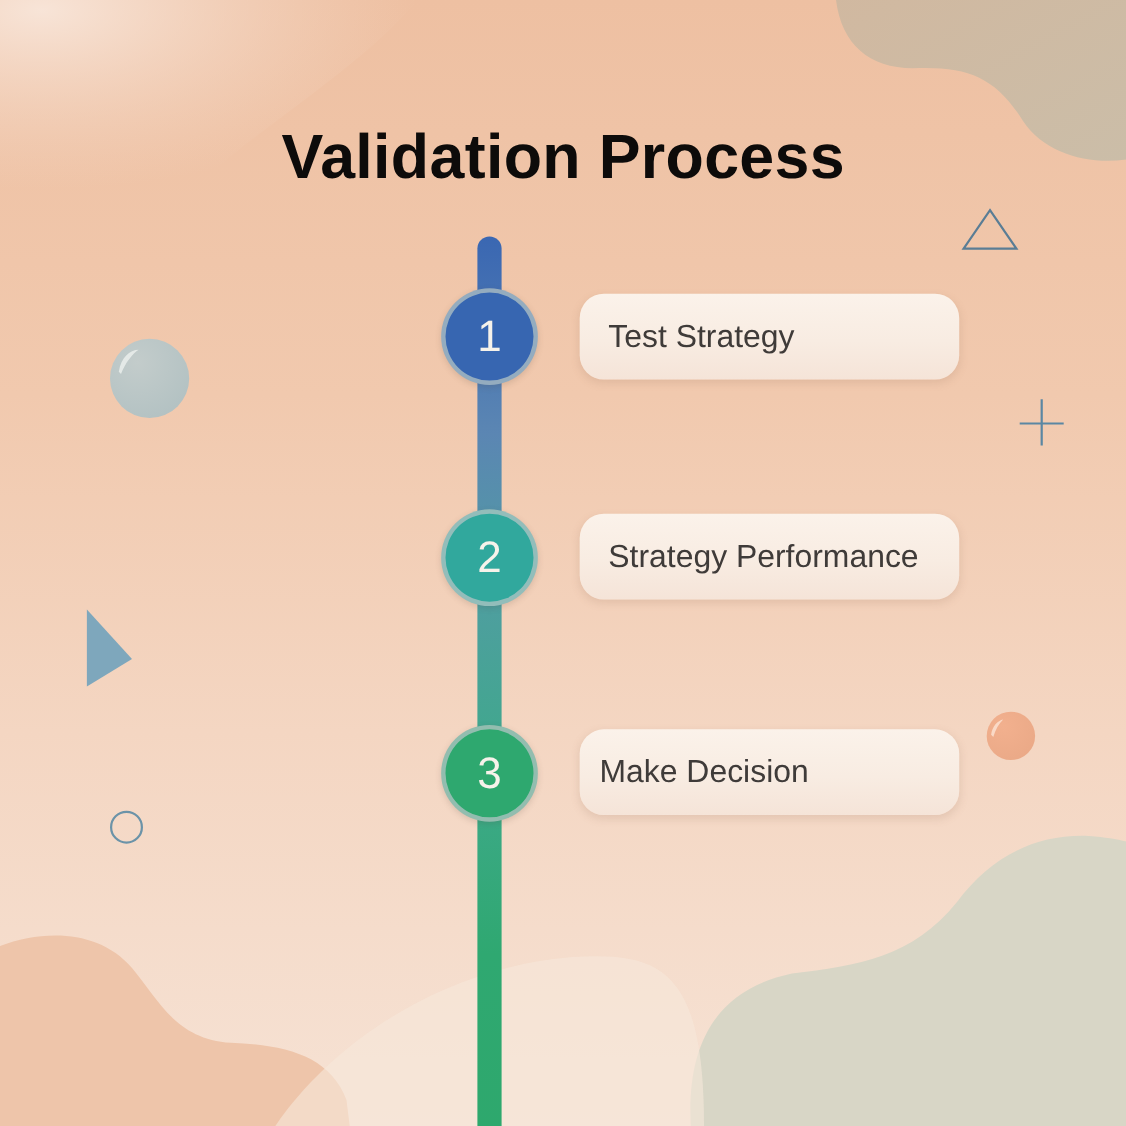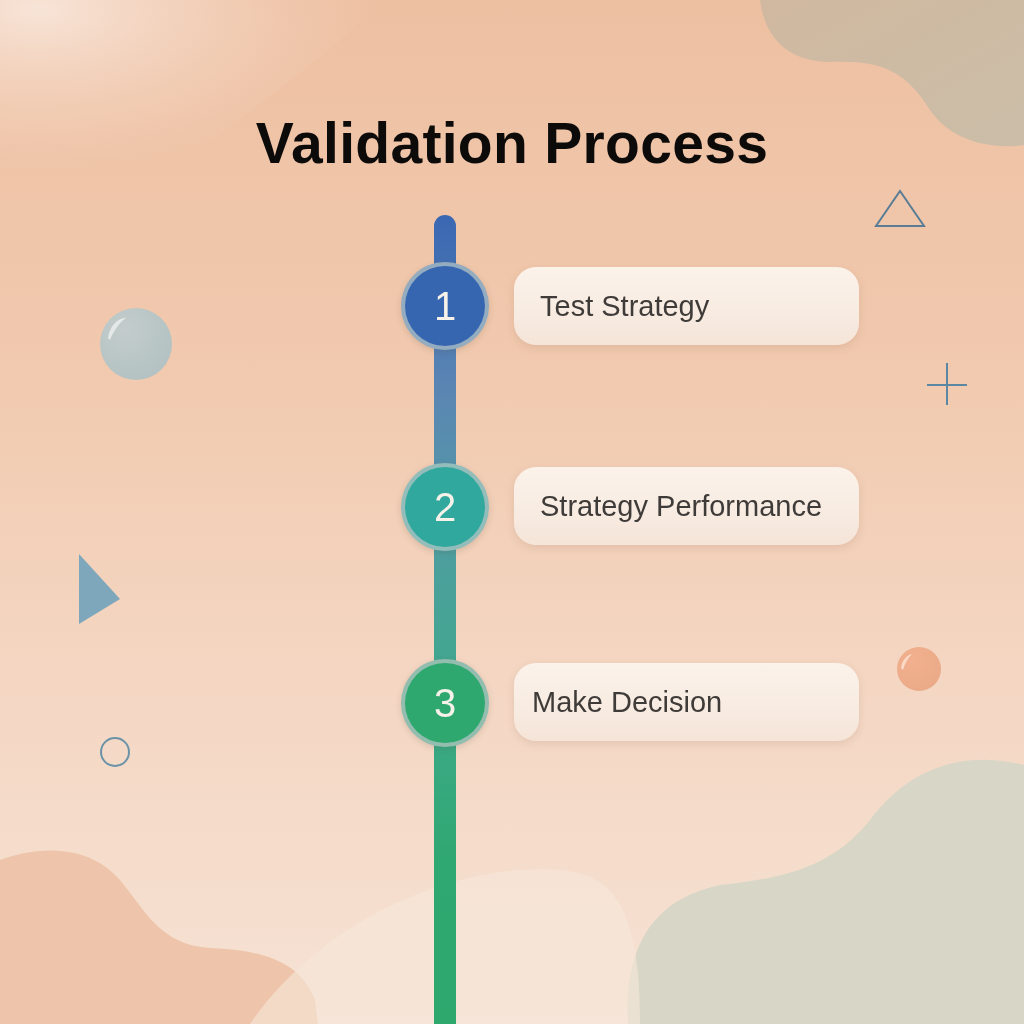--- a/index.html
+++ b/index.html
@@ -20,21 +20,21 @@
       background: linear-gradient(180deg, #3a67b2 0%, #5b86b3 22%, #4f9ea0 40%, #3ea98a 60%, #2fa871 80%, #2ea86d 100%);
     }
     .node {
       position: absolute; width: 88px; height: 88px; border-radius: 50%;
       box-sizing: border-box; border: 4px solid rgba(180, 196, 196, 0.75);
       display: flex; align-items: center; justify-content: center;
       color: #f6f2ea; font-family: "Liberation Sans", sans-serif; font-size: 40px;
       box-shadow: 0 2px 6px rgba(90, 70, 60, 0.18);
     }
     .card {
-      position: absolute; left: 514px; width: 345px; height: 78px; border-radius: 22px;
+      position: absolute; left: 527px; width: 345px; height: 78px; border-radius: 22px;
       background: linear-gradient(180deg, #fbf2ea 0%, #f8ece2 55%, #f5e4d8 100%);
       box-shadow: 0 3px 8px rgba(150, 110, 90, 0.18);
       display: flex; align-items: center; box-sizing: border-box; padding-left: 26px;
       font-family: "Liberation Sans", sans-serif; font-size: 29px; color: #3f3b39;
     }
   </style>
 </head>
 <body>
 
 <svg class="bg" viewBox="0 0 1024 1024" xmlns="http://www.w3.org/2000/svg">

